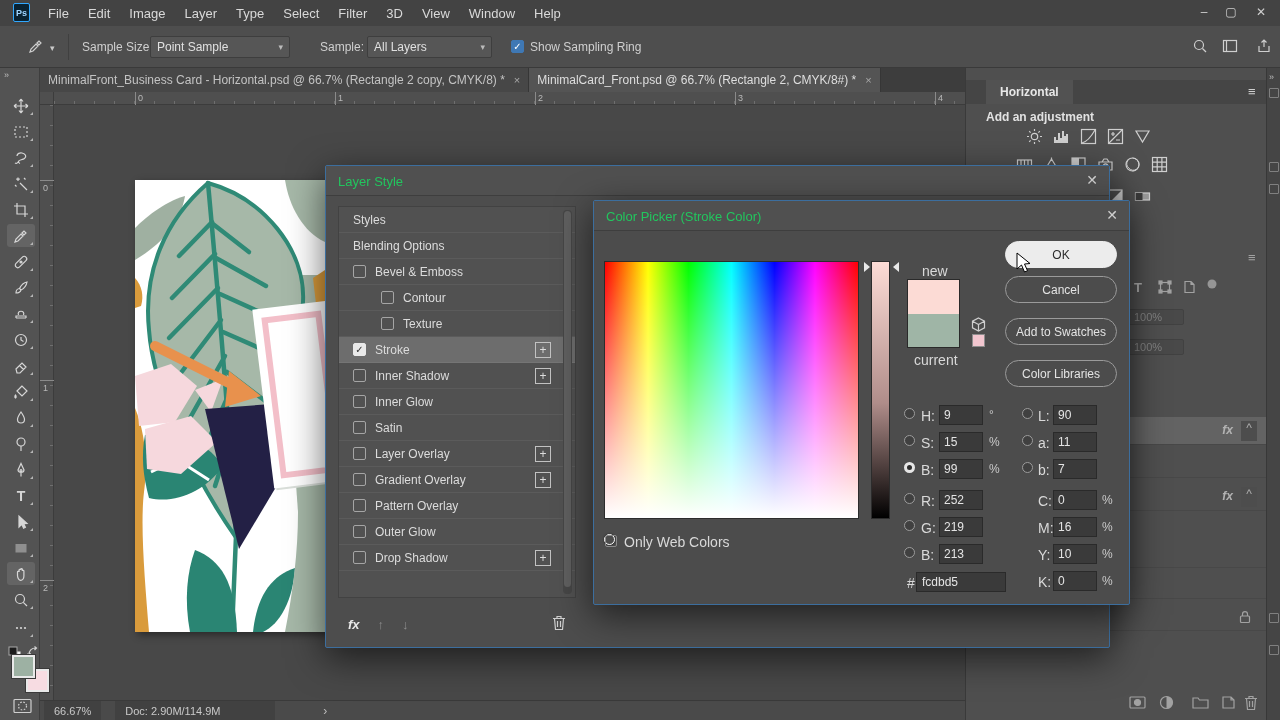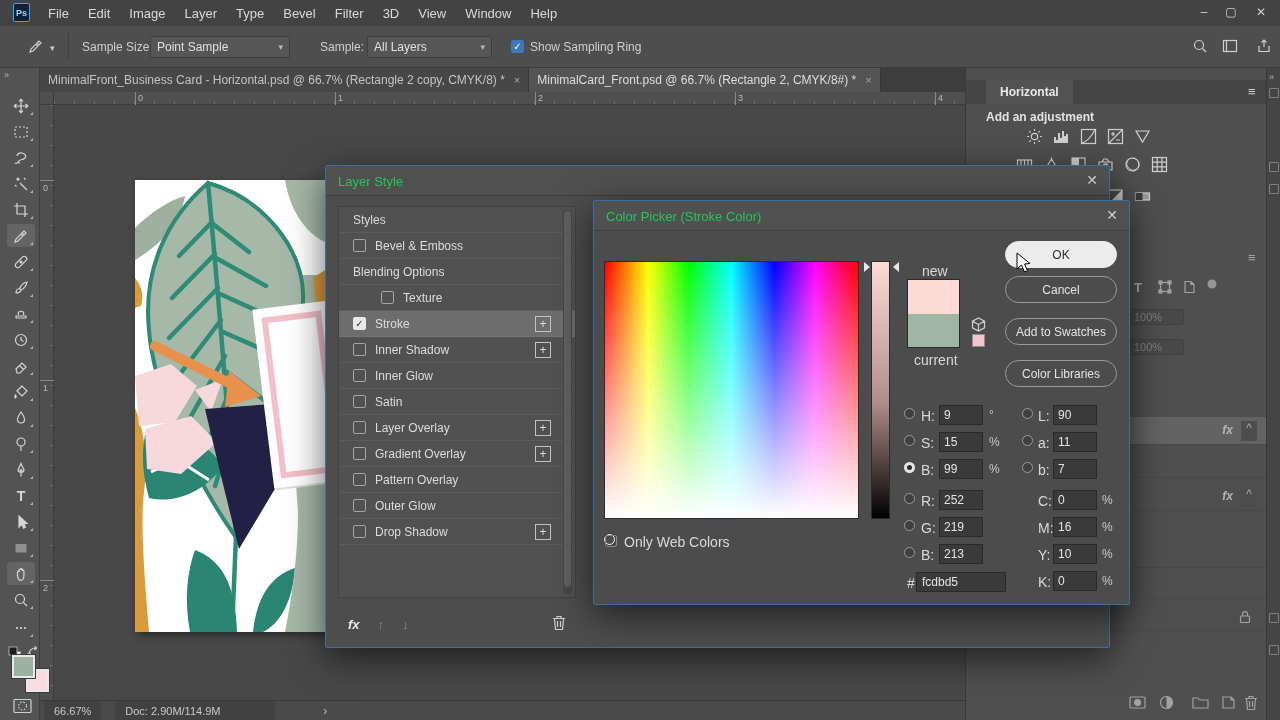--- a/index.html
+++ b/index.html
@@ -116,21 +116,21 @@
 <div id="app">
 
   <div id="menubar" class="abs">
     <div id="ps-logo" class="abs">Ps</div>
     <div id="menu-items">
       <span class="menu-item">File</span>
       <span class="menu-item">Edit</span>
       <span class="menu-item">Image</span>
       <span class="menu-item">Layer</span>
       <span class="menu-item">Type</span>
-      <span class="menu-item">Bevel</span>
+      <span class="menu-item">Select</span>
       <span class="menu-item">Filter</span>
       <span class="menu-item">3D</span>
       <span class="menu-item">View</span>
       <span class="menu-item">Window</span>
       <span class="menu-item">Help</span>
     </div>
     <span class="winctl abs" style="left:1195px;">–</span>
     <span class="winctl abs" style="left:1222px;">▢</span>
     <span class="winctl abs" style="left:1252px;">✕</span>
   </div>
@@ -578,25 +578,29 @@
   <div id="ls-dialog" class="abs dialog" style="z-index:20;">
     <div class="abs" style="left:0; top:0; width:783px; height:30px; background:#505050; border-bottom:1px solid #3e3e3e;"></div>
     <span class="dlg-title">Layer Style</span>
     <span class="dlg-close" style="right:8px;">✕</span>
     <div id="ls-list">
 
       <div class="ls-row">
           <span>Styles</span>
         </div>
         <div class="ls-row">
+          <span>Blending Options</span>
+        </div>
+        <div class="ls-row">
           <span class="ls-cb"></span>
           <span>Bevel &amp; Emboss</span>
         </div>
-        <div class="ls-row">
-          <span>Blending Options</span>
+        <div class="ls-row indent">
+          <span class="ls-cb"></span>
+          <span>Contour</span>
         </div>
         <div class="ls-row indent">
           <span class="ls-cb"></span>
           <span>Texture</span>
         </div>
         <div class="ls-row sel">
           <span class="ls-cb on">✓</span>
           <span>Stroke</span>
           <span class="ls-plus">+</span>
         </div>

